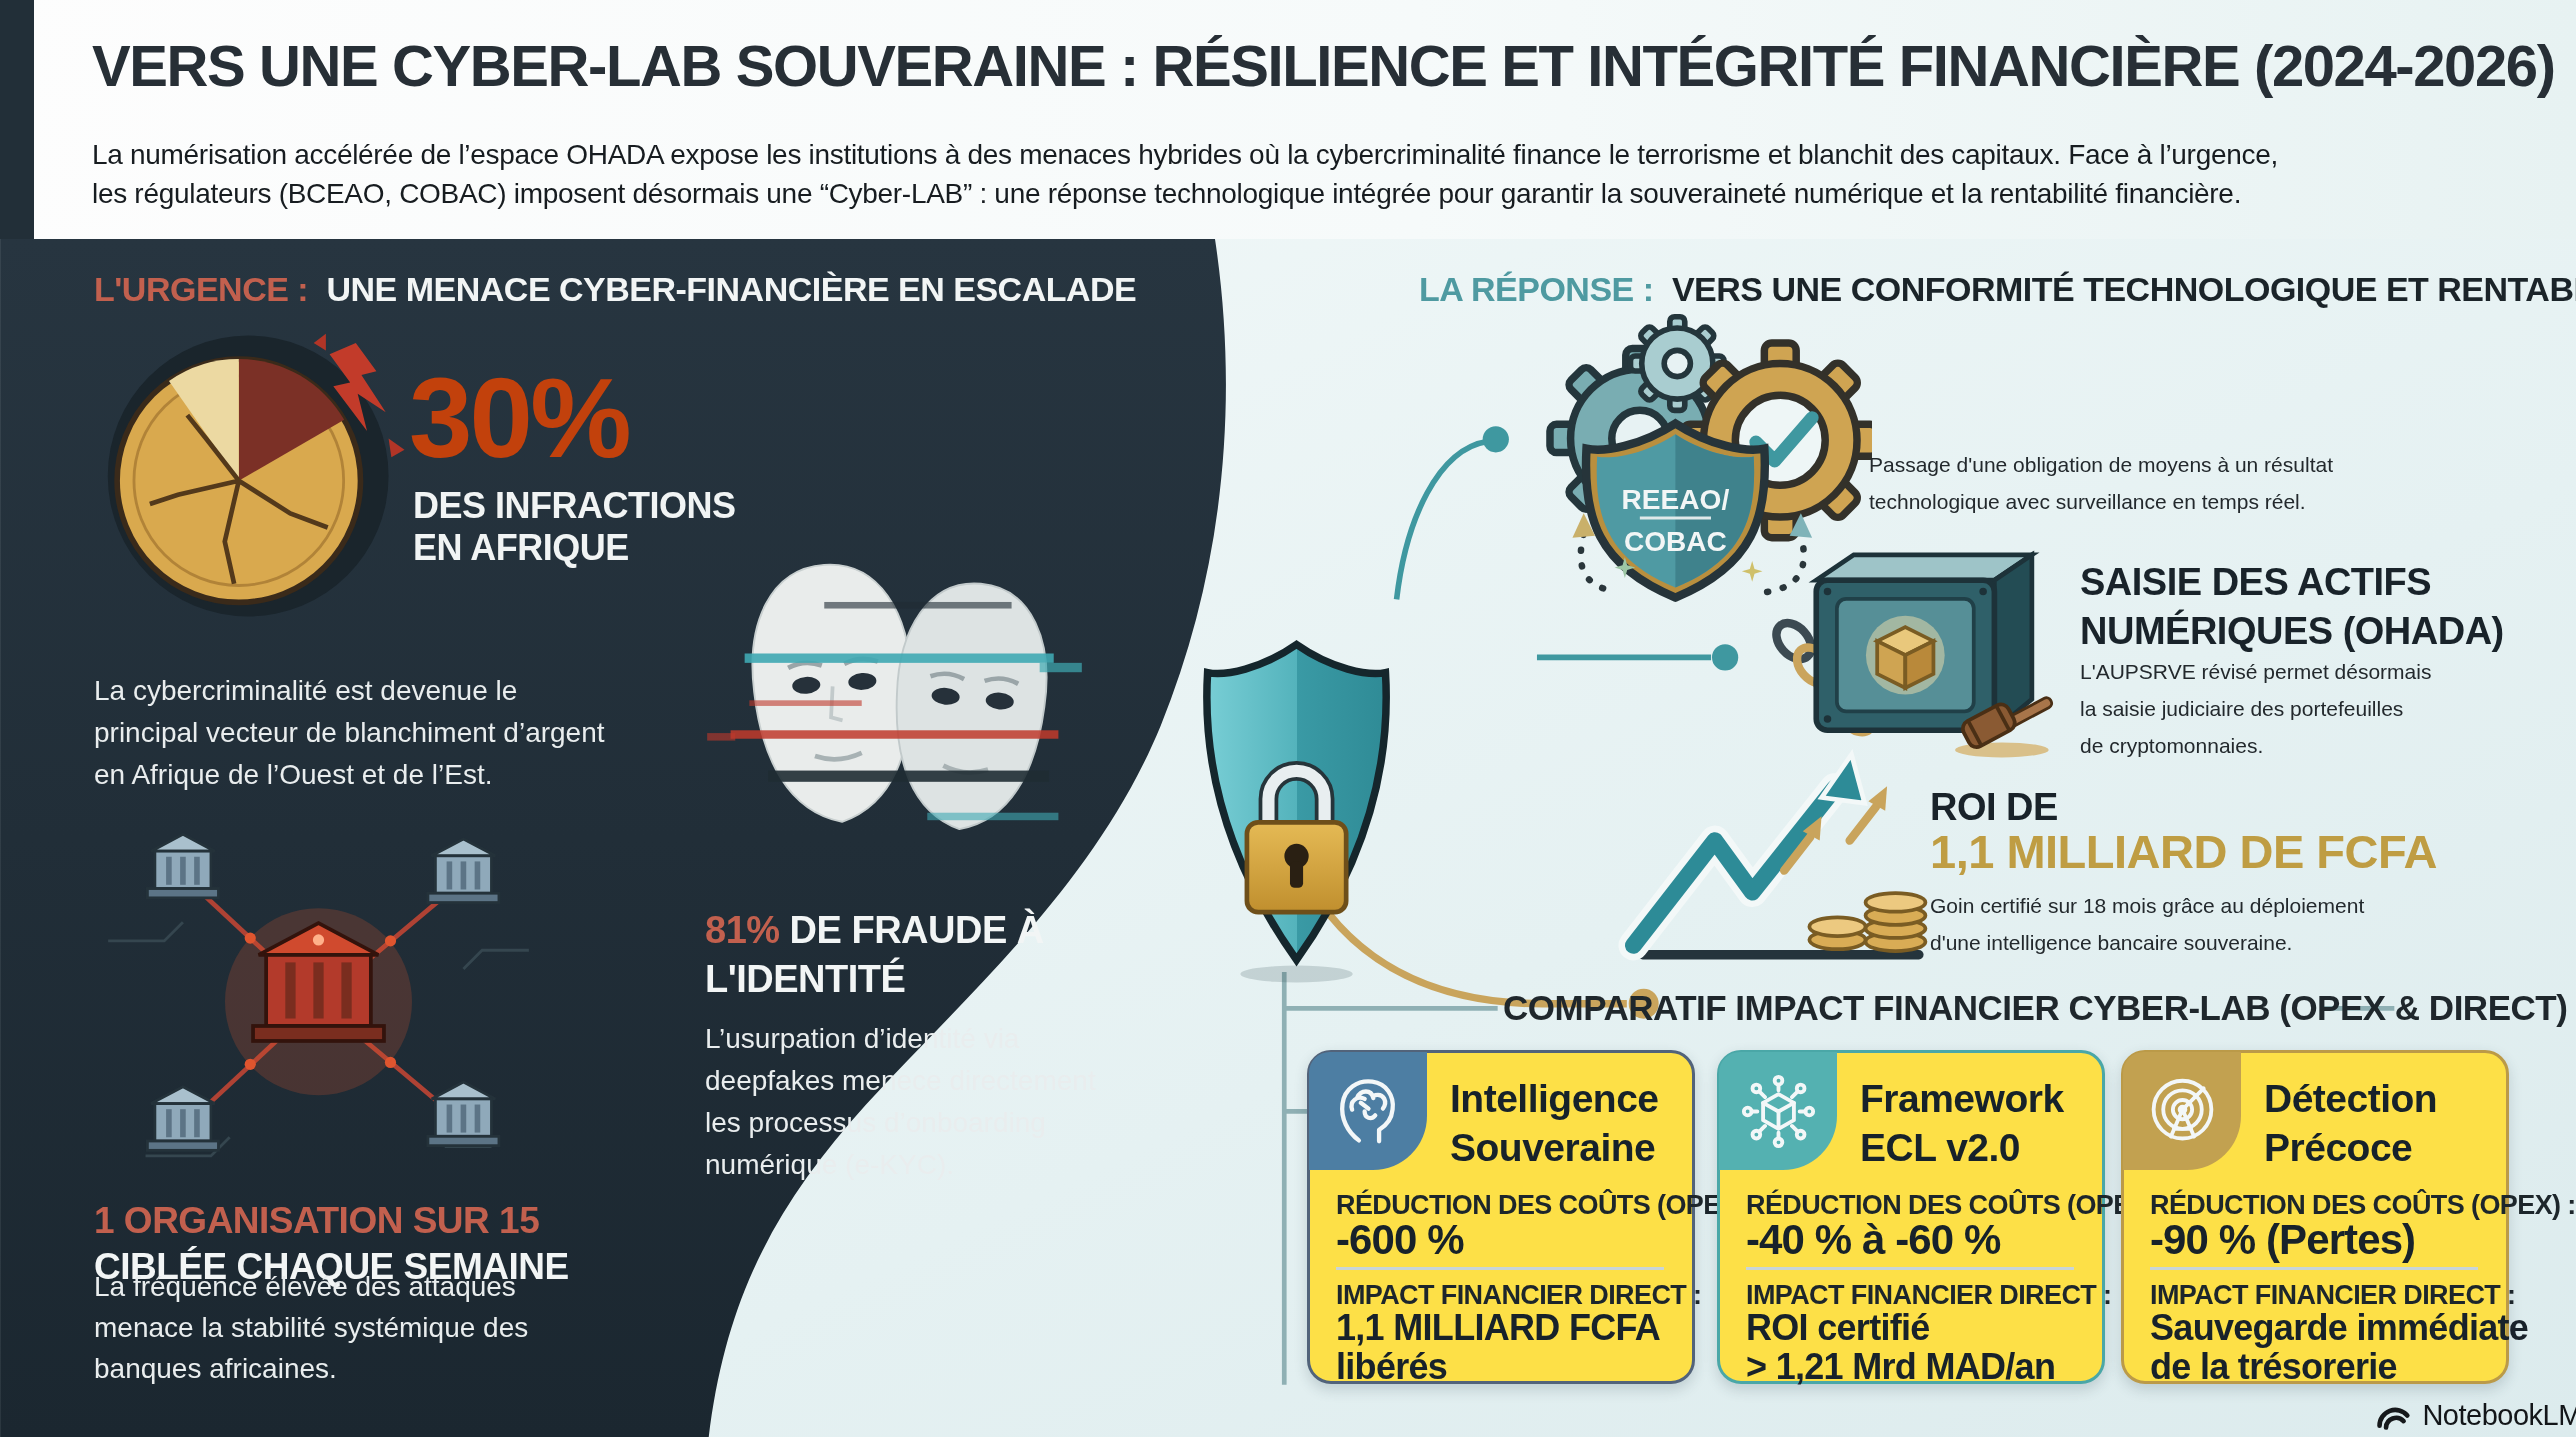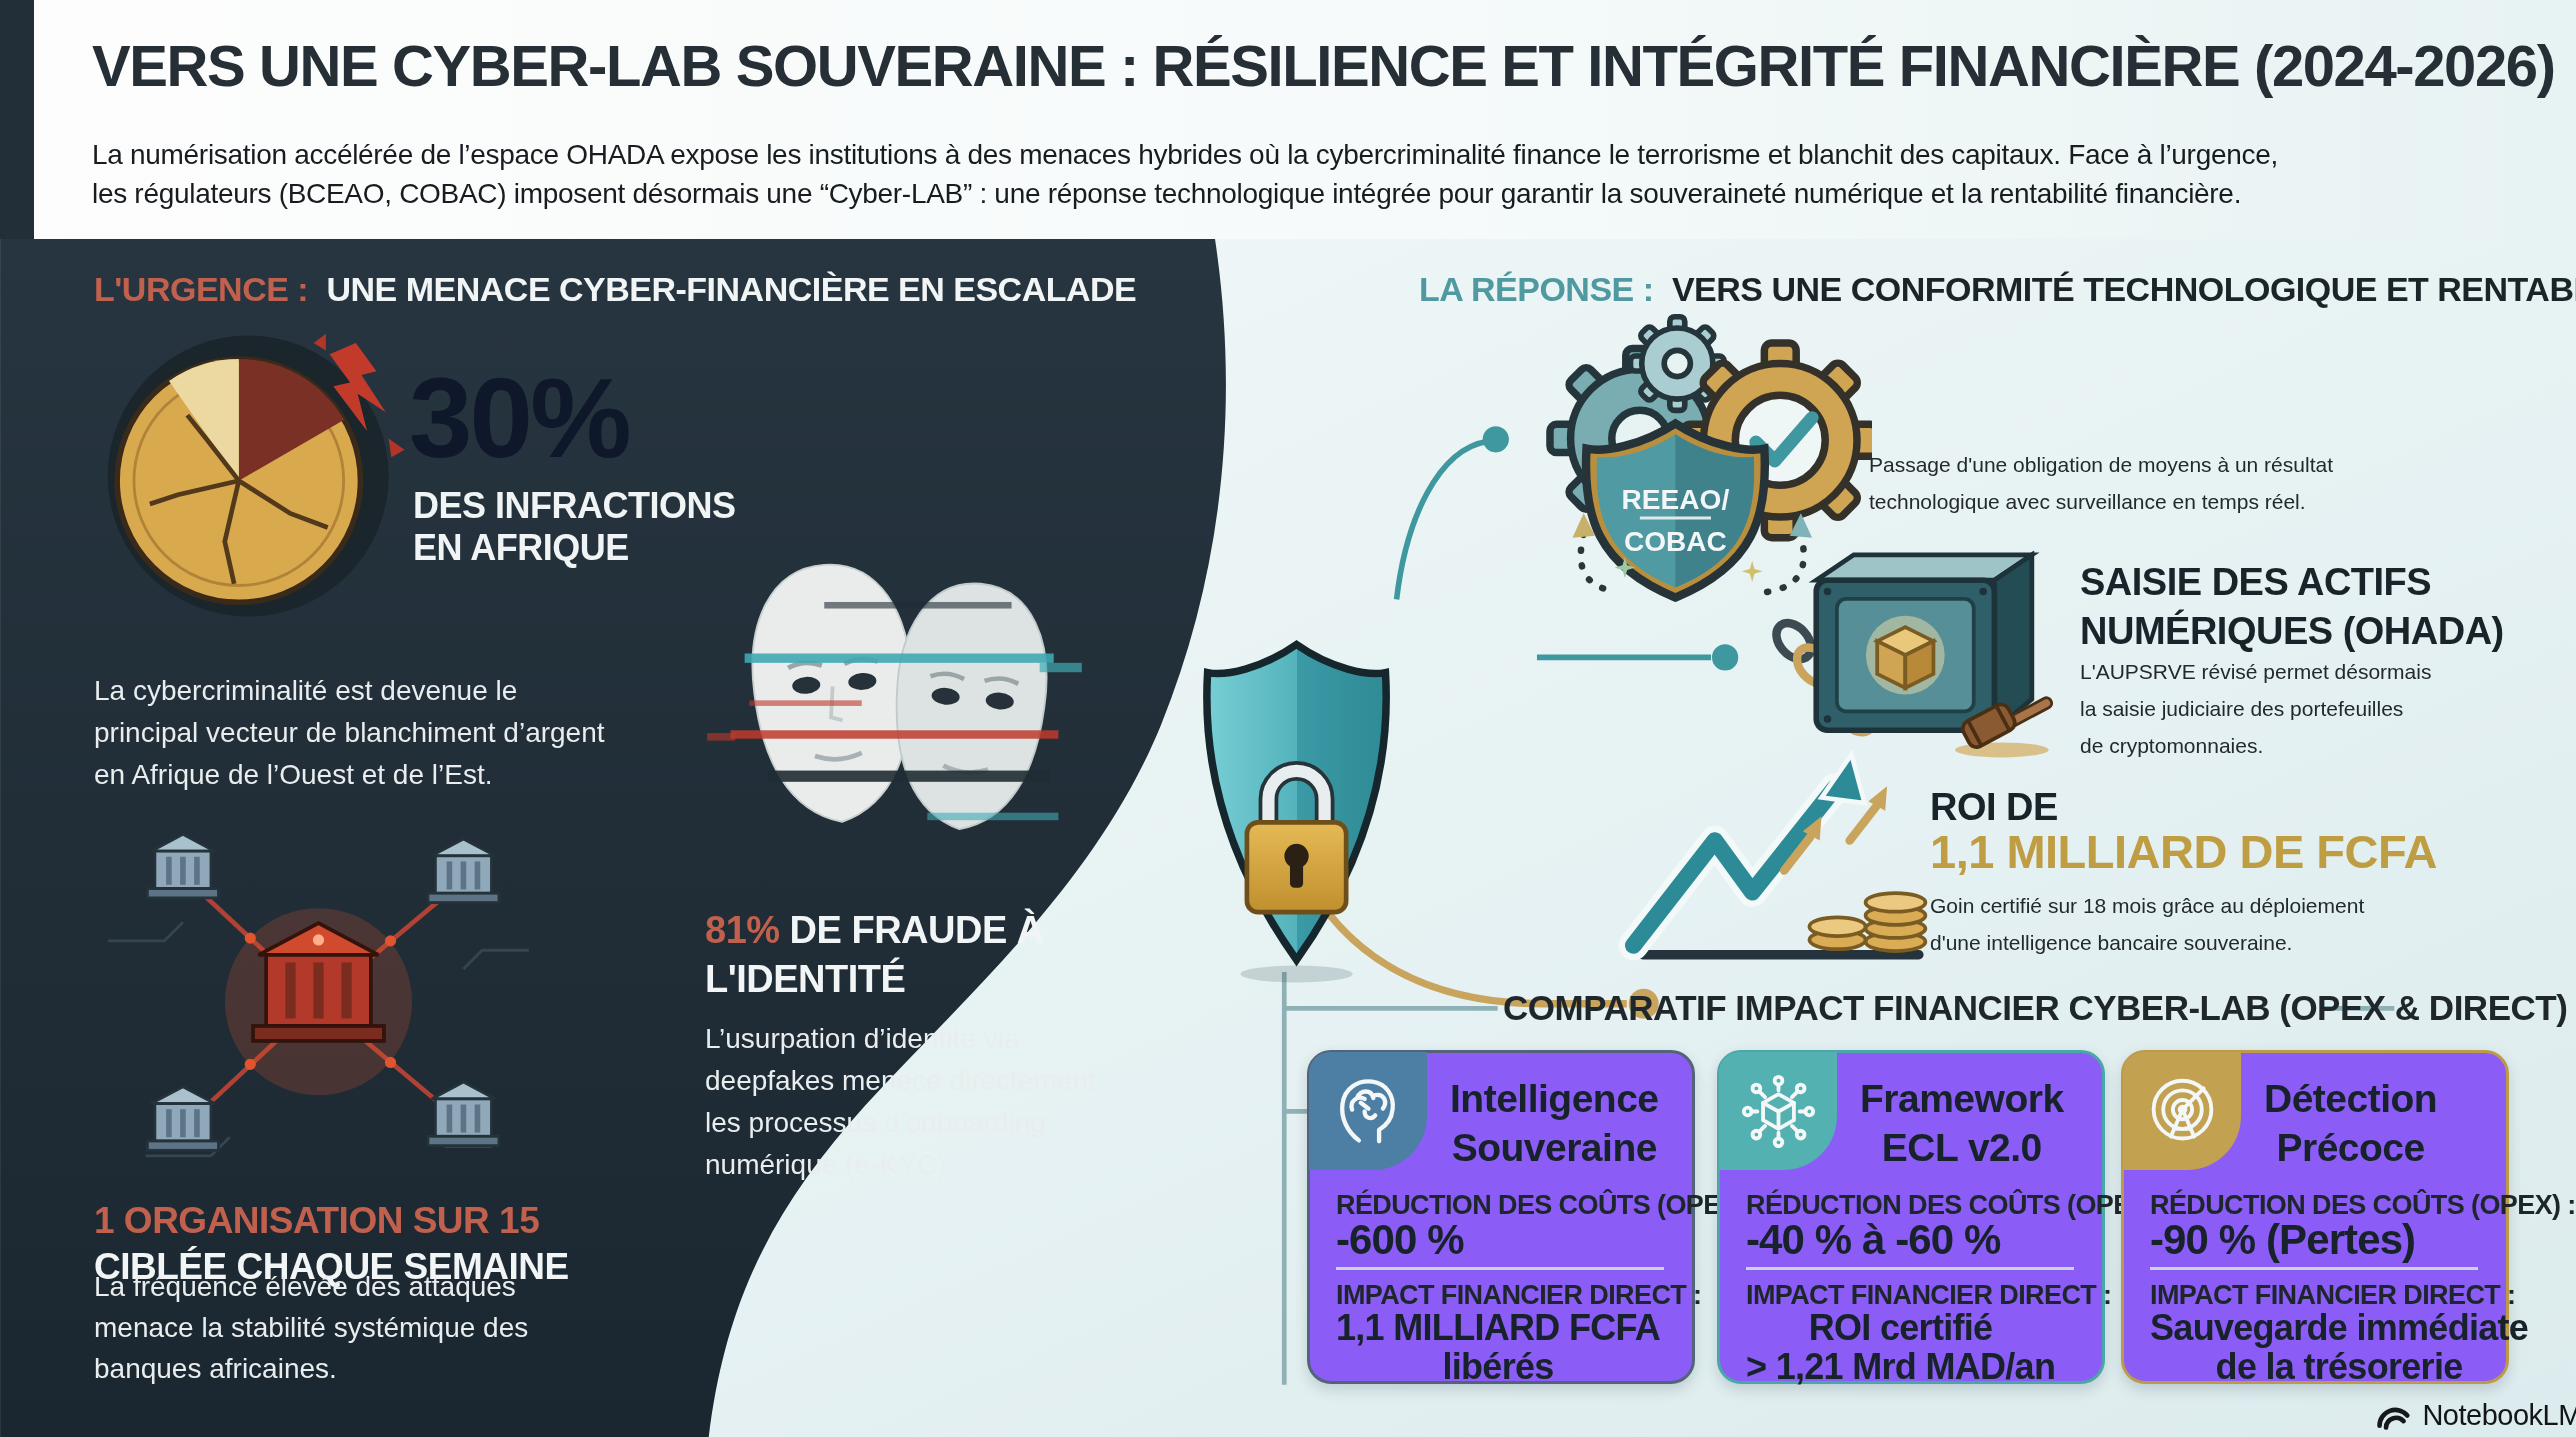--- a/index.html
+++ b/index.html
@@ -13,33 +13,33 @@
   .page-title{position:absolute;left:92px;top:32px;font-size:58px;font-weight:700;
               letter-spacing:-1.4px;color:#272f36;white-space:nowrap;}
   .page-sub{position:absolute;left:92px;width:2415px;font-size:28px;line-height:39px;
             color:#171c20;letter-spacing:-0.3px;white-space:nowrap;}
   
   .sec-head{position:absolute;font-size:34px;font-weight:700;letter-spacing:-0.5px;white-space:nowrap;}
   .accent-red{color:#c2604e;margin-top:30px;}
   .accent-teal{color:#4f9aa1;}
   .on-dark{color:#f2f5f5;}
   .on-light{color:#1b2429;}
-  .big-stat{position:absolute;font-weight:700;color:#0f172a;letter-spacing:-2.8px;line-height:1;}
+  .big-stat{position:absolute;font-weight:700;color:#c2410c;letter-spacing:-2.8px;line-height:1;}
   .stat-label{position:absolute;font-size:36px;line-height:42px;font-weight:700;color:#f1f4f4;
               letter-spacing:-0.5px;white-space:nowrap;}
   .para-dark{position:absolute;font-size:28px;line-height:42px;color:#e9edee;white-space:nowrap;}
   .para-light{position:absolute;font-size:21px;line-height:37px;color:#23292d;white-space:nowrap;}
   .h-dark2{position:absolute;font-size:38px;line-height:49px;font-weight:700;color:#19232a;
            letter-spacing:-0.5px;white-space:nowrap;}
   .gold{color:#bf9d43;}
   
   .comp-title{position:absolute;left:1503px;top:988px;width:816px;text-align:center;
               font-size:35px;font-weight:700;letter-spacing:-0.5px;color:#1f272c;white-space:nowrap;}
-  .card{position:absolute;top:1050px;width:388px;height:334px;background:#8b5cf6;
-        border-radius:24px;box-sizing:border-box;box-shadow:0 5.6px 13px rgba(40,60,70,.18);text-align:center;}
+  .card{position:absolute;top:1050px;width:388px;height:334px;background:#fde047;
+        border-radius:24px;box-sizing:border-box;box-shadow:0 5.6px 13px rgba(40,60,70,.18);}
   .card.c1{left:1307px;border:3.7px solid #52637a;}
   .card.c2{left:1717px;border:3.7px solid #4aa7a7;}
   .card.c3{left:2121px;border:3.7px solid #bb9a48;}
   .tile{position:absolute;left:-0.9px;top:-0.9px;width:118px;height:118px;
         border-radius:20.6px 0 54px 0;display:flex;align-items:center;justify-content:center;}
   .c1 .tile{background:#4d7ea3;}
   .c2 .tile{background:#54b1b1;}
   .c3 .tile{background:#c2a150;}
   .card-title{position:absolute;left:140px;top:20.6px;font-size:39px;line-height:49px;
               font-weight:700;color:#17222a;letter-spacing:-0.5px;white-space:nowrap;}

